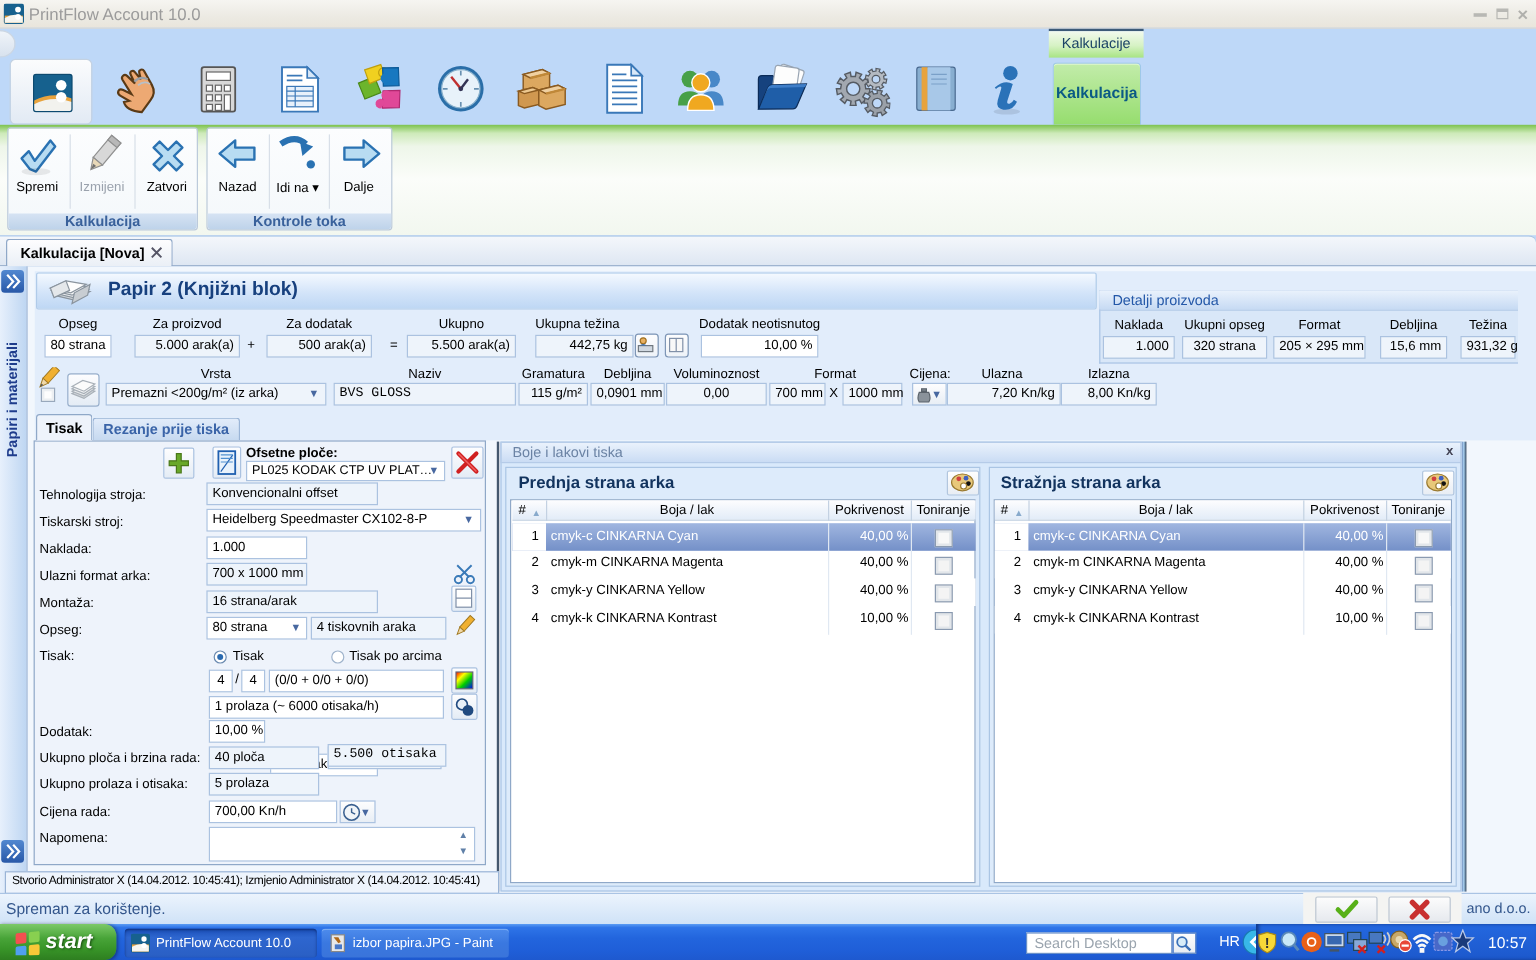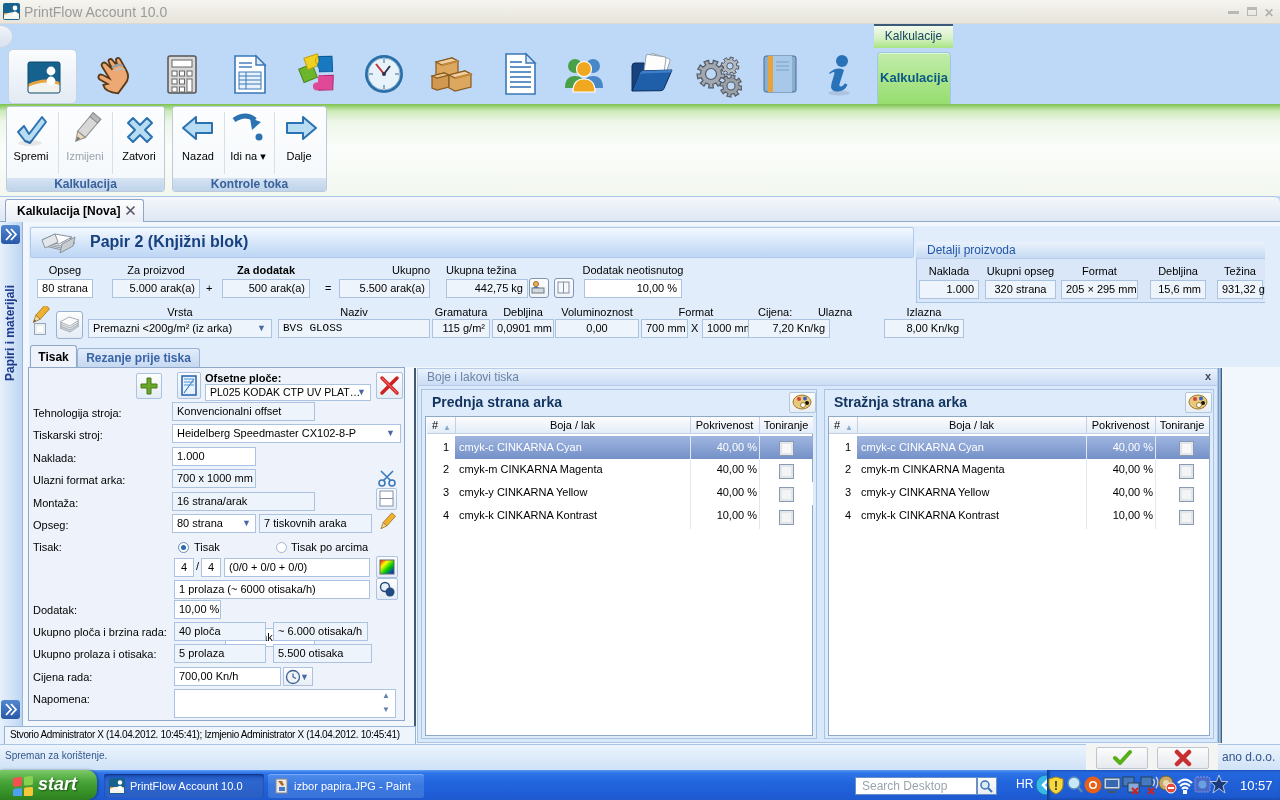--- a/index.html
+++ b/index.html
@@ -262,22 +262,22 @@
         <path d="M5 13 l13 -6 17 3 -13 7 z" fill="#f6f7f8"></path>
         <path d="M4 11 l13 -6 17 3 -13 7 z" fill="#fdfdfd"></path>
       </g>
       <path d="M4 11 l3 8 13 -6 -3 -8 z" fill="#e4e7ea" stroke="#8a949e"></path>
       <path d="M37 8 l-2 9 -13 7 2 -9 z" fill="#c8cdd2" stroke="#8a949e"></path>
     </svg></div>
 <div class="abs" style="left:90px;top:233px;font-size:16px;font-weight:bold;color:#17407e;">Papir 2 (Knjižni blok)</div>
 
 <div class="flabel" style="left:37px;top:264px;width:56px;text-align:center;">Opseg</div>
 <div class="flabel" style="left:112px;top:264px;width:88px;text-align:center;">Za proizvod</div>
-<div class="flabel" style="left:222px;top:264px;width:88px;text-align:center;font-weight:bold;">Za dodatak</div>
-<div class="flabel" style="left:339px;top:264px;width:91px;text-align:right;">Ukupno</div>
+<div class="flabel" style="left:222px;top:264px;width:88px;text-align:center;">Za dodatak</div>
+<div class="flabel" style="left:339px;top:264px;width:91px;text-align:center;">Ukupno</div>
 <div class="flabel" style="left:446px;top:264px;width:82px;text-align:left;">Ukupna težina</div>
 <div class="flabel" style="left:578px;top:264px;width:110px;text-align:center;">Dodatak neotisnutog</div>
 
 <div class="fbox ct" style="left:37px;top:279px;width:56px;">80 strana</div>
 <div class="fbox ro rt" style="left:112px;top:279px;width:88px;">5.000 arak(a)</div>
 <div class="flabel" style="left:206px;top:282px;">+</div>
 <div class="fbox ro rt" style="left:222px;top:279px;width:88px;">500 arak(a)</div>
 <div class="flabel" style="left:325px;top:282px;">=</div>
 <div class="fbox ro rt" style="left:339px;top:279px;width:91px;">5.500 arak(a)</div>
 <div class="fbox ro rt" style="left:446px;top:279px;width:82px;">442,75 kg</div>
@@ -335,21 +335,21 @@
 <div class="fbox ro" style="left:278px;top:319px;width:152px;font-family:Liberation Mono, monospace;">BVS GLOSS</div>
 <div class="fbox ro rt" style="left:432px;top:319px;width:58px;">115 g/m²</div>
 <div class="fbox ro rt" style="left:492px;top:319px;width:62px;">0,0901 mm</div>
 <div class="fbox ro ct" style="left:555px;top:319px;width:84px;">0,00</div>
 <div class="fbox ro rt" style="left:641px;top:319px;width:47px;">700 mm</div>
 <div class="flabel" style="left:691px;top:322px;">X</div>
 <div class="fbox ro rt" style="left:702px;top:319px;width:50px;">1000 mm</div>
 <div class="abs" style="left:760px;top:319px;width:29px;height:19px;background:linear-gradient(#fdfdfe,#e8eef5);border:1px solid #abc2e0;"><svg width="16" height="16" style="margin:1px 0 0 1px;">
       <path d="M6 3 l4 0 l0 2 l-4 0 z M4 6 l8 0 q2 5 0 8 l-8 0 q-2 -3 0 -8 z" fill="#8a929a" stroke="#5a626a"></path>
     </svg><span style="position:absolute;right:3px;top:4px;color:#4868a0;font-size:9px;">▼</span></div>
-<div class="fbox ro rt" style="left:748px;top:319px;width:82px;">7,20 Kn/kg</div>
+<div class="fbox ro rt" style="left:789px;top:319px;width:95px;">7,20 Kn/kg</div>
 <div class="fbox ro rt" style="left:884px;top:319px;width:80px;">8,00 Kn/kg</div>
 
 <div class="abs" style="left:77px;top:348px;width:123px;height:19px;background:linear-gradient(#e2ecfa,#c6d9f0);border:1px solid #9ab4d6;border-bottom:none;border-radius:3px 3px 0 0;font-size:12px;font-weight:bold;color:#3a64a8;text-align:center;line-height:19px;">Rezanje prije tiska</div>
 <div class="abs" style="left:30px;top:345px;width:47px;height:22px;background:#eef3fb;border:1px solid #8fa8c8;border-bottom:none;border-radius:3px 3px 0 0;font-size:12px;font-weight:bold;color:#000;text-align:center;line-height:22px;z-index:2;">Tisak</div>
 <div class="abs" style="left:28px;top:367px;width:377px;height:354px;background:#eef3fb;border:1px solid #8fa8c8;"></div>
 <div class="abs" style="left:414px;top:368px;width:2px;height:375px;background:#45586e;"></div>
 <div class="abs" style="left:1218px;top:368px;width:4px;height:375px;background:linear-gradient(90deg,#6a84b4,#a8d0f0 45%,#2c4058);"></div>
 
 <div class="abs" style="left:136px;top:373px;width:26px;height:26px;background:linear-gradient(#fdfdfe,#e4ecf5);border:1px solid #abc2e0;border-radius:2px;"><svg width="24" height="24">
       <path d="M10 4 l4 0 0 6 6 0 0 4 -6 0 0 6 -4 0 0 -6 -6 0 0 -4 6 0 z" fill="#68a828" stroke="#4a7818"></path>
@@ -385,21 +385,21 @@
       </g>
     </svg></div>
 <div class="flabel" style="left:33px;top:497px;">Montaža:</div>
 <div class="fbox ro" style="left:172px;top:492px;width:143px;">16 strana/arak</div>
 <div class="abs" style="left:376px;top:488px;width:21px;height:22px;background:linear-gradient(#fdfdfe,#e4ecf5);border:1px solid #abc2e0;border-radius:2px;"><svg width="19" height="20">
       <rect x="3" y="2" width="13" height="15" fill="#fff" stroke="#8090a8"></rect>
       <line x1="3" y1="9.5" x2="16" y2="9.5" stroke="#8090a8"></line>
     </svg></div>
 <div class="flabel" style="left:33px;top:519px;">Opseg:</div>
 <div class="fbox" style="left:172px;top:514px;width:84px;">80 strana<span style="position:absolute;right:4px;top:0px;color:#4868a0;font-size:9px;">▼</span></div>
-<div class="fbox ro" style="left:259px;top:514px;width:113px;">7 tiskovnih araka</div>
+<div class="fbox ro" style="left:259px;top:514px;width:113px;">4 tiskovnih araka</div>
 <div class="abs" style="left:377px;top:512px;"><svg width="20" height="20">
       <g transform="rotate(42 10 10)">
         <rect x="7.5" y="0" width="5" height="13" fill="#f0b030" stroke="#a07820" stroke-width=".8"></rect>
         <path d="M7.5 13 L10 19 L12.5 13 Z" fill="#f0d8a8" stroke="#a07820" stroke-width=".8"></path>
       </g>
     </svg></div>
 <div class="flabel" style="left:33px;top:541px;">Tisak:</div>
 <div class="abs" style="left:178px;top:542px;width:11px;height:11px;border-radius:50%;background:#fff;border:1px solid #6a8ab0;"></div>
 <div class="abs" style="left:181px;top:545px;width:5px;height:5px;border-radius:50%;background:#2a6ab0;"></div>
 <div class="flabel" style="left:194px;top:541px;">Tisak</div>
@@ -426,21 +426,21 @@
       <circle cx="13" cy="13" r="4.5" fill="#204a80"></circle>
     </svg></div>
 <div class="flabel" style="left:33px;top:604px;">Dodatak:</div>
 <div class="fbox rt" style="left:174px;top:600px;width:47px;">10,00 %</div>
 <div class="fbox" style="left:225px;top:600px;width:90px;margin-top:28px;">500 araka</div>
 <div class="flabel" style="left:33px;top:626px;">Ukupno ploča i brzina rada:</div>
 <div class="fbox ro" style="left:174px;top:622px;width:92px;">40 ploča</div>
 <div class="fbox ro" style="left:273px;top:622px;width:95px;">~ 6.000 otisaka/h</div>
 <div class="flabel" style="left:33px;top:648px;">Ukupno prolaza i otisaka:</div>
 <div class="fbox ro" style="left:174px;top:644px;width:92px;">5 prolaza</div>
-<div class="fbox ro" style="left:273px;top:644px;width:99px;">5.500 otisaka</div>
+<div class="fbox ro" style="left:273px;top:620px;width:99px;font-family:Liberation Mono, monospace;">5.500 otisaka</div>
 <div class="flabel" style="left:33px;top:671px;">Cijena rada:</div>
 <div class="fbox" style="left:174px;top:667px;width:107px;">700,00 Kn/h</div>
 <div class="abs" style="left:283px;top:667px;width:30px;height:19px;background:linear-gradient(#fdfdfe,#e8eef5);border:1px solid #abc2e0;"><svg width="16" height="16" style="margin:1px 0 0 1px;">
       <circle cx="8" cy="8" r="6.5" fill="#f0f4f8" stroke="#3a6090" stroke-width="1.3"></circle>
       <path d="M8 4.5 L8 8 L11 9.5" stroke="#3a6090" stroke-width="1.2" fill="none"></path>
     </svg><span style="position:absolute;right:3px;top:4px;color:#4868a0;font-size:9px;">▼</span></div>
 <div class="flabel" style="left:33px;top:693px;">Napomena:</div>
 <div class="abs" style="left:174px;top:689px;width:222px;height:29px;background:#fff;border:1px solid #abc2e0;"></div>
 <div class="abs" style="left:382px;top:691px;font-size:8px;color:#6080a8;">▲</div>
 <div class="abs" style="left:382px;top:705px;font-size:8px;color:#6080a8;">▼</div>
@@ -542,21 +542,21 @@
     <span style="position:absolute;left:32px;top:4px;">cmyk-k CINKARNA Kontrast</span>
     <span style="position:absolute;left:258px;width:66px;text-align:right;top:4px;">10,00 %</span>
     <span class="cbx" style="left:350px;"></span>
   </div>
 <div class="abs" style="left:1086px;top:436px;width:1px;height:93px;background:#e0e8f2;"></div>
 <div class="abs" style="left:1155px;top:436px;width:1px;height:93px;background:#e0e8f2;"></div>
 
 <div class="abs" style="left:4px;top:726px;width:412px;height:19px;background:#eef4fc;border:1px solid #9ab4d6;font-size:10px;letter-spacing:-0.35px;color:#000;line-height:16px;padding-left:5px;white-space:nowrap;">Stvorio Administrator X (14.04.2012. 10:45:41); Izmjenio Administrator X (14.04.2012. 10:45:41)</div>
 
 <div class="abs" style="left:0;top:744px;width:1280px;height:26px;background:linear-gradient(#ecf4fd,#cfe2f7);border-top:1px solid #aac4e4;"></div>
-<div class="abs" style="left:5px;top:750px;font-size:10px;color:#33568c;">Spreman za korištenje.</div>
+<div class="abs" style="left:5px;top:750px;font-size:13px;color:#33568c;">Spreman za korištenje.</div>
 <div class="abs" style="left:1086px;top:744px;width:132px;height:26px;background:#f4f4f2;"></div>
 <div class="abs" style="left:1096px;top:747px;width:52px;height:22px;background:linear-gradient(#fcfcfc,#e6e9ee);border:1px solid #bcc6d2;border-radius:2px;"><svg width="50" height="20">
       <path d="M18 10 L23 15 L33 4" stroke="#58b018" stroke-width="4" fill="none" stroke-linecap="round" stroke-linejoin="round"></path>
     </svg></div>
 <div class="abs" style="left:1157px;top:747px;width:52px;height:22px;background:linear-gradient(#fcfcfc,#e6e9ee);border:1px solid #bcc6d2;border-radius:2px;"><svg width="50" height="20">
       <path d="M19 4 L31 16 M31 4 L19 16" stroke="#c83030" stroke-width="4.5" stroke-linecap="round"></path>
     </svg></div>
 <div class="abs" style="left:1222px;top:750px;font-size:12px;color:#33568c;">ano d.o.o.</div>
 
 <div class="abs" style="left:0;top:770px;width:1280px;height:30px;background:linear-gradient(#5a9cf4 0%,#2e74e8 10%,#2265dd 40%,#1f5ed8 75%,#1e59cf 100%);"></div>

